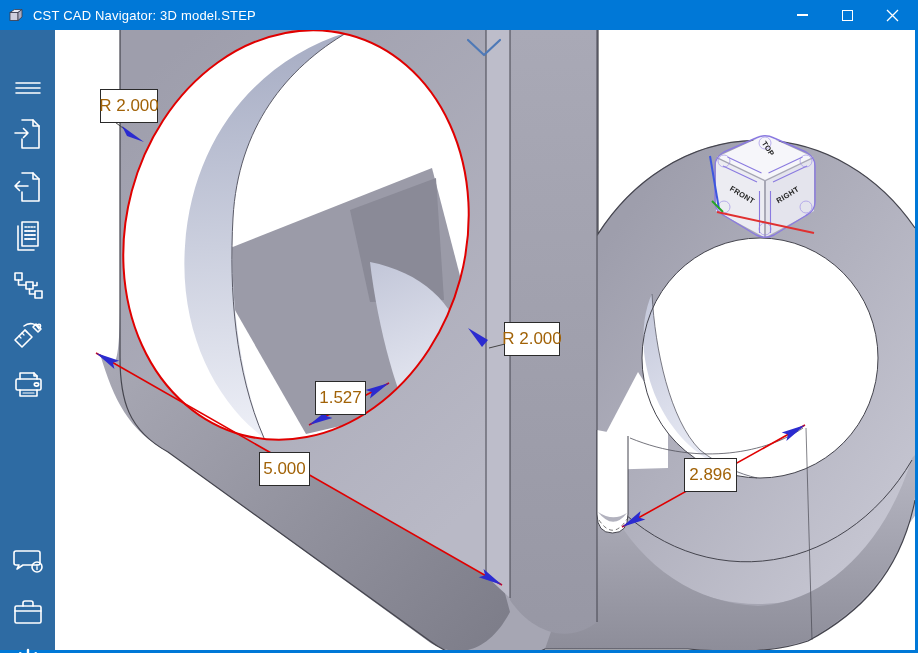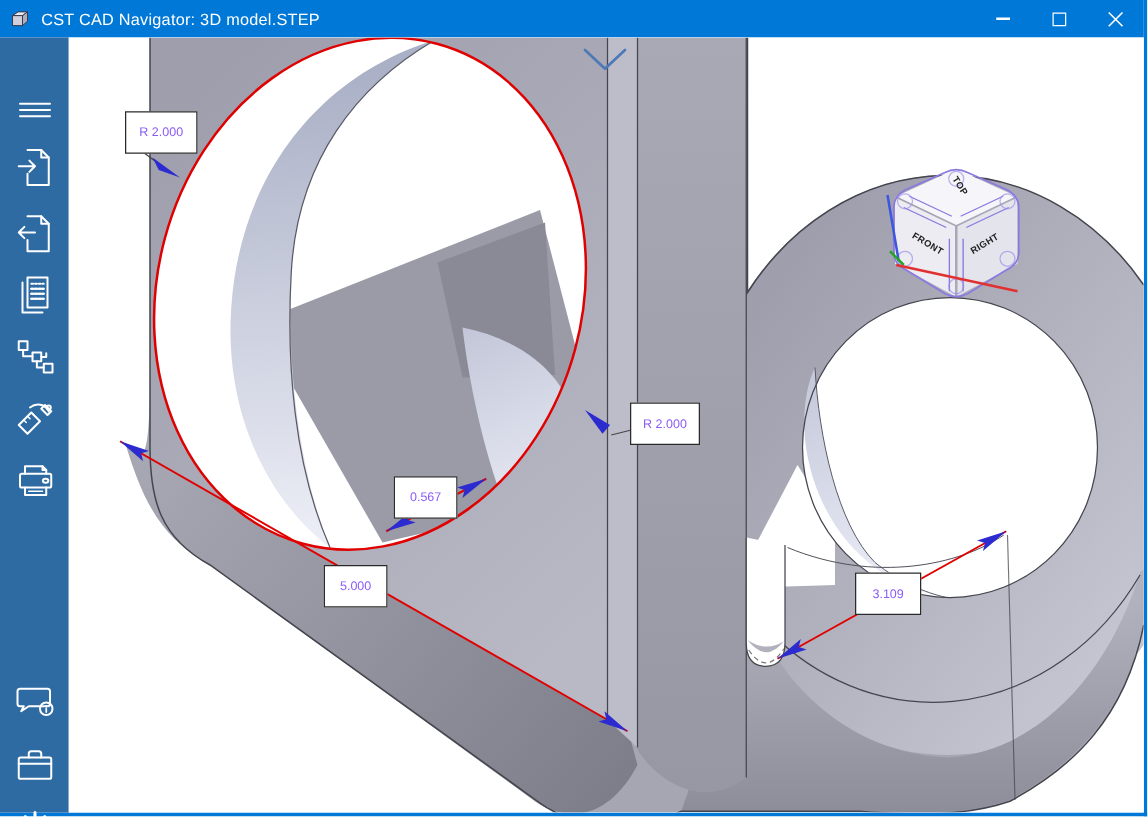--- a/index.html
+++ b/index.html
@@ -16,21 +16,21 @@
   .glyph-min{display:block;width:11px;height:1.4px;background:#fff;}
   .glyph-max{display:block;width:9px;height:9px;border:1.4px solid #fff;}
   
   .sidebar{position:absolute;left:0;top:30px;width:55px;height:620px;background:#2e6ba3;}
   .side-btn{position:absolute;left:0;width:55px;height:44px;display:flex;align-items:center;justify-content:center;cursor:pointer;}
   .side-btn svg{stroke:#fff;fill:none;stroke-width:1.6;stroke-linecap:round;stroke-linejoin:round;}
   
   .viewport{position:absolute;left:55px;top:30px;width:860px;height:620px;background:#fff;overflow:hidden;}
   .scene{position:absolute;left:0;top:0;}
   .dim-label{position:absolute;box-sizing:border-box;background:#fff;border:1px solid #2a2a2a;
-             color:#8b5cf6;font-size:10px;display:flex;align-items:center;justify-content:center;
+             color:#a16207;font-size:17px;display:flex;align-items:center;justify-content:center;
              padding:16px 4px;white-space:nowrap;}
 </style>
 </head>
 <body>
 
 <div class="stage">
   <div class="window">
 
     <div class="titlebar">
       <svg class="app-icon" viewBox="0 0 18 18">
@@ -258,19 +258,19 @@
           <text transform="translate(741,197) rotate(31)" font-size="7.5" font-weight="600" fill="#222" text-anchor="middle" letter-spacing="0.3">FRONT</text>
           <text transform="translate(789,197) rotate(-31)" font-size="7.5" font-weight="600" fill="#222" text-anchor="middle" letter-spacing="0.3">RIGHT</text>
           <path d="M710,156 L719,209" stroke="#3d56e0" stroke-width="2"></path>
           <path d="M712,201 L723,212" stroke="#26a426" stroke-width="2"></path>
           <path d="M717,212 L814,233" stroke="#e03030" stroke-width="2"></path>
         </g>
       </svg>
 
       <div class="dim-label" style="left:45px;  top:59px;  width:58px; height:26px;">R 2.000</div>
       <div class="dim-label" style="left:449px; top:292px; width:56px; height:24px;">R 2.000</div>
-      <div class="dim-label" style="left:260px; top:351px; width:51px; height:27px;">0.567</div>
+      <div class="dim-label" style="left:260px; top:351px; width:51px; height:27px;">1.527</div>
       <div class="dim-label" style="left:204px; top:422px; width:51px; height:28px;">5.000</div>
-      <div class="dim-label" style="left:629px; top:428px; width:53px; height:29px;">3.109</div>
+      <div class="dim-label" style="left:629px; top:428px; width:53px; height:29px;">2.896</div>
     </div>
 
   </div>
 </div>
 
 </body></html>

